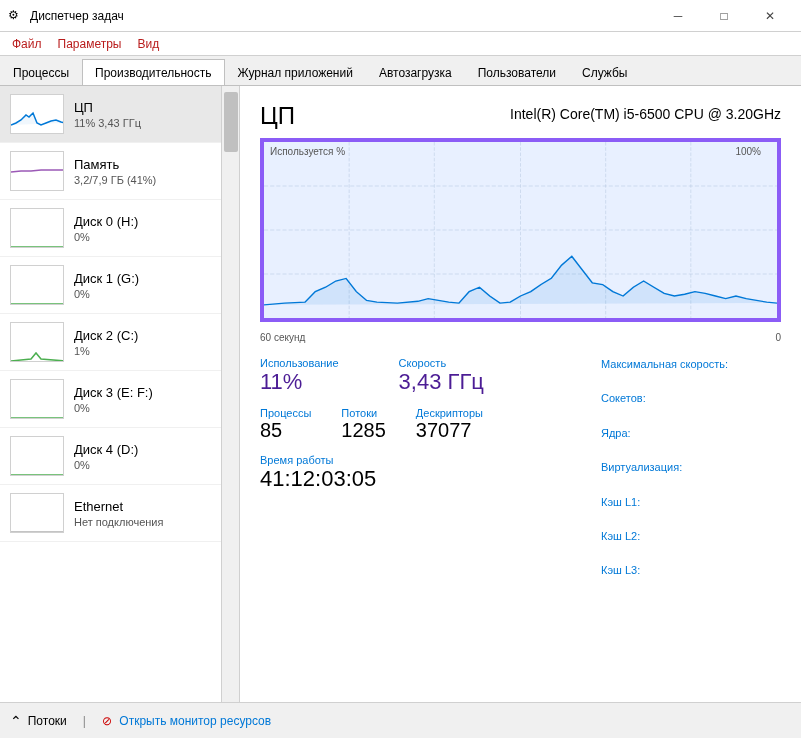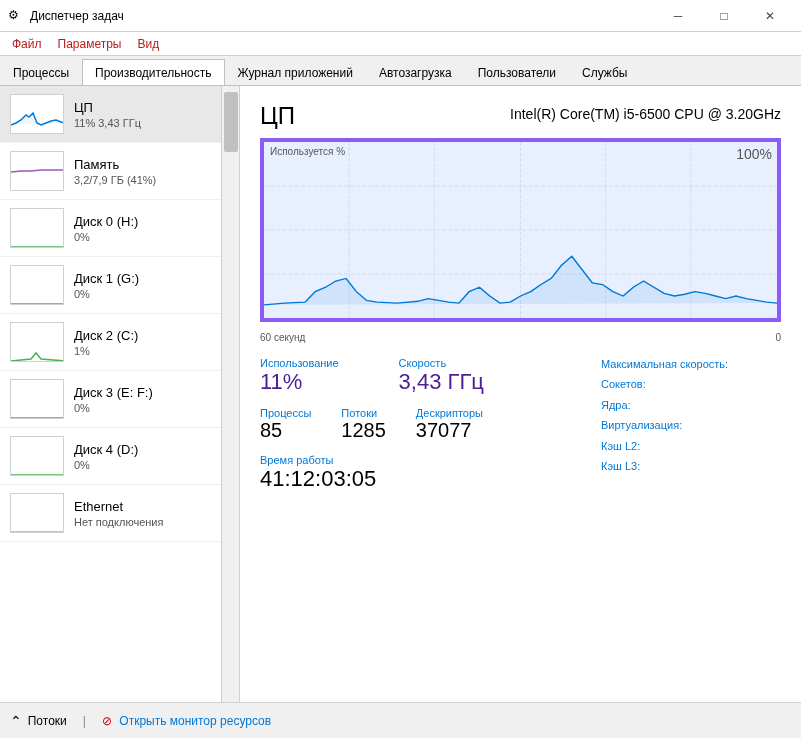--- a/index.html
+++ b/index.html
@@ -215,22 +215,22 @@
     .chart-label-top {
       position: absolute;
       top: 4px;
       left: 6px;
       font-size: 10px;
       color: #555;
     }
     .chart-label-top-right {
       position: absolute;
       top: 4px;
-      right: 5px;
-      font-size: 14px;
+      right: 16px;
+      font-size: 10px;
       color: #555;
     }
     .chart-svg {
       width: 100%;
       height: 100%;
     }
     .chart-bottom-labels {
       display: flex;
       justify-content: space-between;
       font-size: 10px;
@@ -499,35 +499,39 @@
             <div class="info-block-value">37077</div>
           </div>
         </div>
 
         <div class="info-block">
           <div class="uptime-label">Время работы</div>
           <div class="uptime-value">41:12:03:05</div>
         </div>
       </div>
 
-      <div style="display:flex; flex-direction:column; gap:5px; min-width:180px; padding-top:0;">
+      <div style="display:flex; flex-direction:column; gap:19px; min-width:180px; padding-top:0;">
         <div class="spec-item">
           <span class="spec-label">Максимальная скорость:</span>
           <span class="spec-value"></span>
         </div>
         <div class="spec-item">
           <span class="spec-label">Сокетов:</span>
           <span class="spec-value"></span>
         </div>
         <div class="spec-item">
           <span class="spec-label">Ядра:</span>
           <span class="spec-value"></span>
         </div>
         <div class="spec-item">
           <span class="spec-label">Виртуализация:</span>
+          <span class="spec-value"></span>
+        </div>
+        <div class="spec-item">
+          <span class="spec-label">Кэш L1:</span>
           <span class="spec-value"></span>
         </div>
         <div class="spec-item">
           <span class="spec-label">Кэш L2:</span>
           <span class="spec-value"></span>
         </div>
         <div class="spec-item">
           <span class="spec-label">Кэш L3:</span>
           <span class="spec-value"></span>
         </div>

